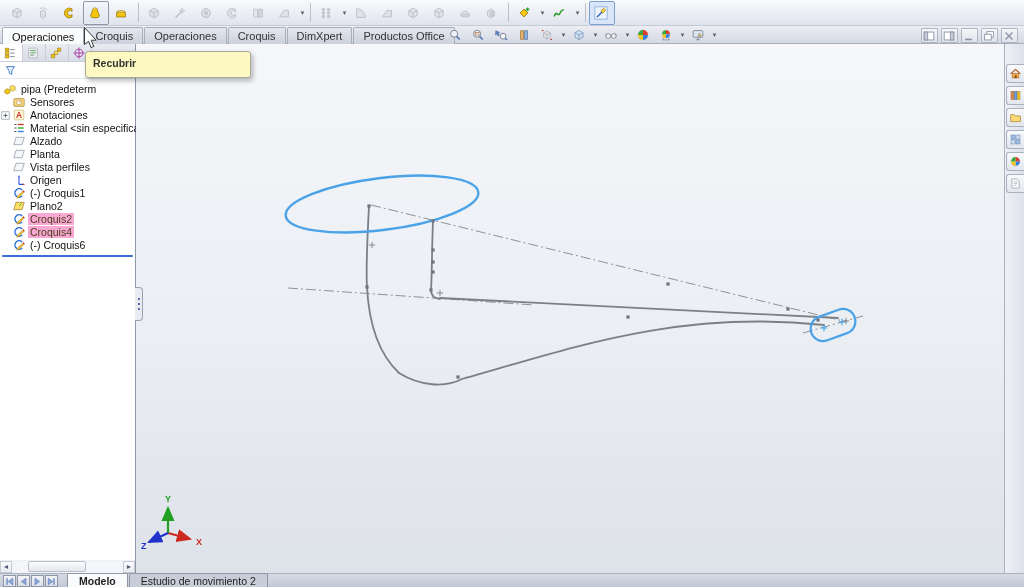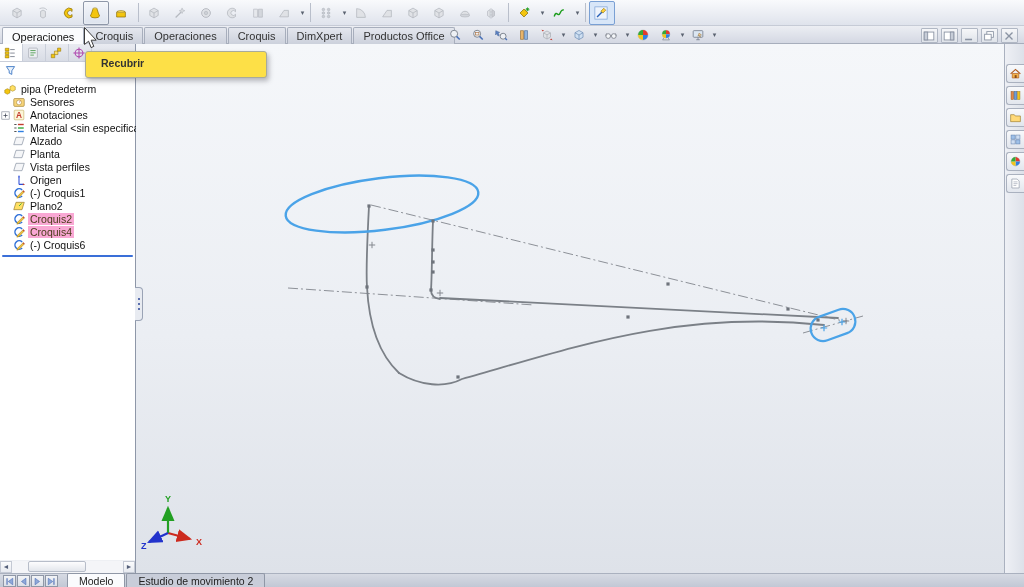--- a/index.html
+++ b/index.html
@@ -79,24 +79,24 @@
   
   #motionbar{position:absolute;left:0;top:573px;width:1024px;height:14px;box-sizing:border-box;
              background:linear-gradient(#d6dae3,#c2c8d5);border-top:1px solid #aab1bf;
              display:flex;align-items:flex-end}
   .mnav{width:13px;height:12px;border:1px solid #8f97a6;background:linear-gradient(#f2f4f7,#dbdfe7);
         margin-right:1px;display:flex;align-items:center;justify-content:center;box-sizing:border-box}
   .mnav svg{width:9px;height:9px}
   .mtab{height:13px;padding:0 11px;font-size:10.5px;display:flex;align-items:center;
         border:1px solid #8f97a6;border-bottom:none;background:#c8cdd9;color:#222;
         border-radius:2px 2px 0 0;margin-right:1px;white-space:nowrap}
-  .mtab.active{background:#fafbfd;font-weight:normal}
+  .mtab.active{background:#fafbfd;font-weight:bold}
   
-  #tooltip{position:absolute;left:85px;top:51px;width:150px;background:#fde047;border:1px solid #a8ab9a;
-           border-radius:3px;box-shadow:2px 3px 5px rgba(60,60,70,.35);padding:5px 15px;z-index:50}
+  #tooltip{position:absolute;left:85px;top:51px;width:150px;background:#fef9c3;border:1px solid #a8ab9a;
+           border-radius:3px;box-shadow:2px 3px 5px rgba(60,60,70,.35);padding:5px 7px;z-index:50}
   #tooltip .tt{font-size:10.5px;font-weight:bold;color:#333;margin-bottom:3px}
   #tooltip .tb{font-size:10px;color:#777;line-height:1.3}
   #cursor{position:absolute;left:83px;top:27px;width:15px;height:23px;z-index:60}
 </style>
 </head>
 <body>
 
 <div id="app">
   <div id="toolbar">
       <div class="tgroup">

